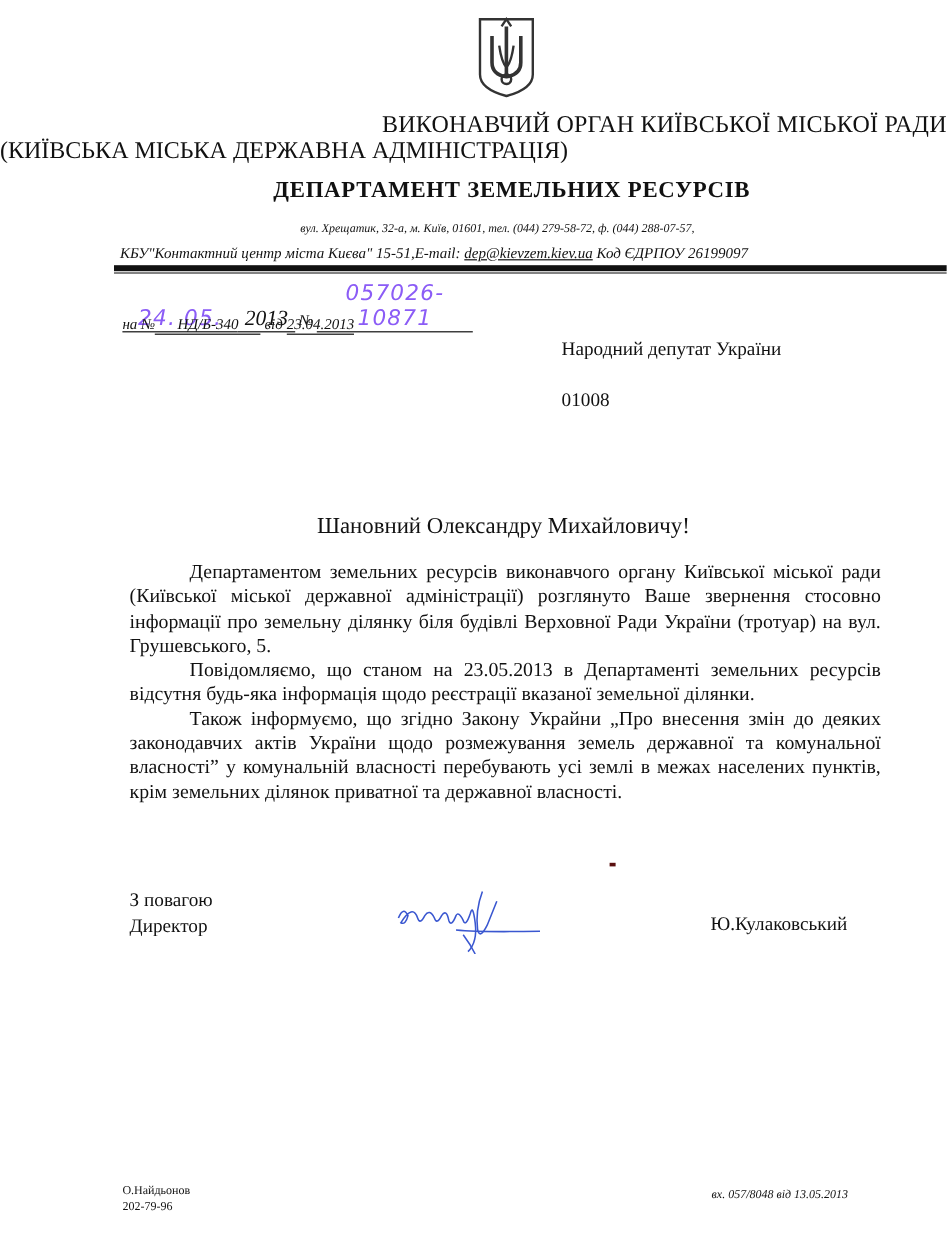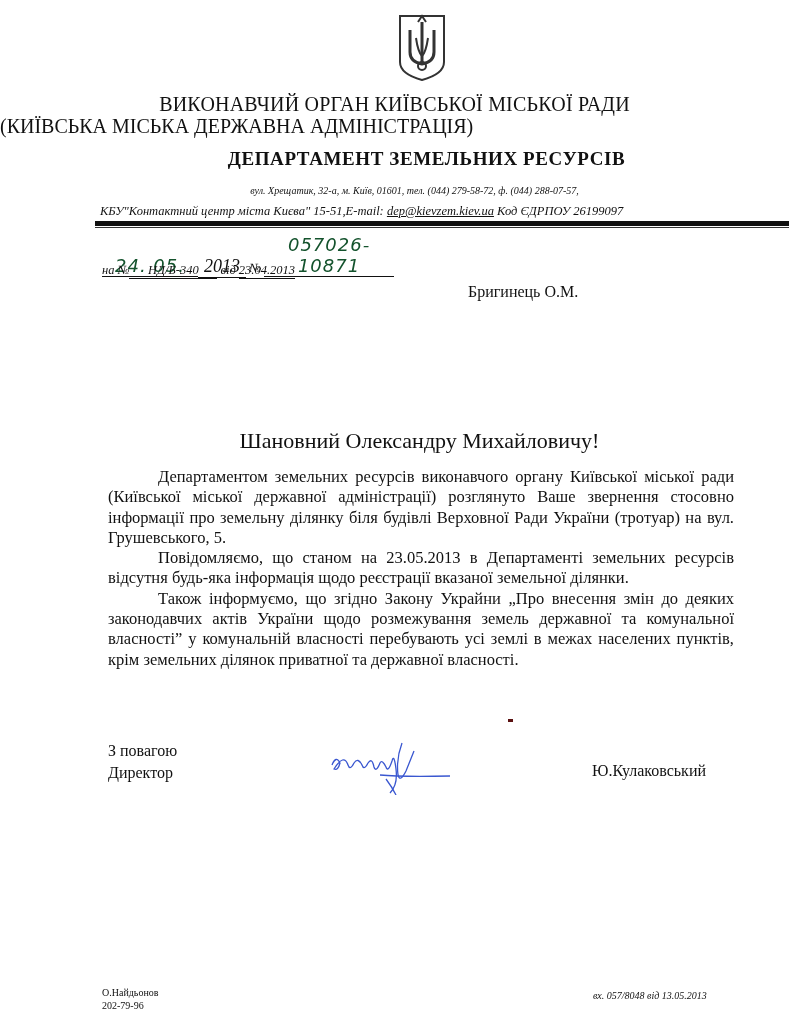--- a/index.html
+++ b/index.html
@@ -2,35 +2,35 @@
 <html><head>
   <meta charset="utf-8">
   <style>
     html, body { margin: 0; padding: 0; background: #ffffff; }
     body {
       width: 789px; height: 1030px; position: relative; overflow: hidden;
       font-family: "Liberation Serif", "DejaVu Serif", serif; color: #111;
     }
     .abs { position: absolute; }
     .emblem { left: 396px; top: 12px; width: 52px; height: 70px; }
-    .org1 { left: 0; width: 789px; top: 93px; text-align: center; font-size: 20px; letter-spacing: 0.2px; }
+    .org1 { left: 0; width: 789px; top: 93px; text-align: right; font-size: 20px; letter-spacing: 0.2px; }
     .org2 { left: 0; width: 789px; top: 115px; font-size: 20px; }
     .dept { left: 0; width: 789px; top: 148px; text-align: center; font-size: 19px; font-weight: bold; letter-spacing: 0.6px; padding-left: 32px; }
     .addr1 { left: 0; width: 789px; top: 185px; text-align: center; font-size: 10px; font-style: italic; padding-left: 40px; box-sizing: border-box; }
     .addr2 { left: 100px; top: 204px; font-size: 12.5px; font-style: italic; }
     .addr2 u { text-decoration: underline; }
     .rule-thick { left: 95px; top: 221px; width: 694px; height: 5px; background: #111; }
     .rule-thin { left: 95px; top: 227px; width: 694px; height: 1px; background: #333; }
     .outline { left: 102px; top: 234px; font-size: 12.5px; font-style: italic; }
-    .hand { font-family: "DejaVu Sans", sans-serif; color: #14532d; font-style: italic; font-size: 18px; letter-spacing: 1px; }
+    .hand { font-family: "DejaVu Sans", sans-serif; color: #8b5cf6; font-style: italic; font-size: 18px; letter-spacing: 1px; }
     .uline { display: inline-block; border-bottom: 1px solid #111; text-align: center; }
     .inref { left: 102px; top: 263px; font-size: 12.5px; font-style: italic; }
     .recipient { left: 468px; top: 281px; font-size: 16px; line-height: 21px; }
     .recipient .gap { height: 21px; }
-    .salutation { left: 0; width: 789px; top: 428px; text-align: center; font-size: 22px; padding-left: 50px; box-sizing: border-box; }
+    .salutation { left: 0; width: 789px; top: 428px; text-align: center; font-size: 19px; padding-left: 50px; box-sizing: border-box; }
     .body-text { left: 108px; top: 467px; width: 626px; font-size: 16.5px; line-height: 20.3px; text-align: justify; }
     .body-text p { margin: 0; text-indent: 50px; }
     .regards { left: 108px; top: 740px; font-size: 16px; line-height: 22px; }
     .signer { left: 592px; top: 762px; font-size: 16px; }
     .signature { left: 320px; top: 735px; width: 150px; height: 60px; }
     .mark { left: 508px; top: 719px; width: 5px; height: 3px; background: #5a1010; }
     .exec { left: 102px; top: 986px; font-size: 10px; line-height: 13px; }
     .incoming { left: 593px; top: 990px; font-size: 10px; font-style: italic; }
   </style>
 </head>
@@ -61,22 +61,23 @@
   <span class="uline" style="width:130px;"><span class="hand">057026-10871</span></span>
 </div>
 
 <div class="abs inref">
   <span>на №</span><span class="uline" style="width:88px;">НД/Б-340</span>
   <span>від</span>
   <span class="uline">23.04.2013</span>
 </div>
 
 <div class="abs recipient">
-  <div>Бригинець О.М.</div>
+  <div>Народний депутат України</div>
   <div class="gap"></div>
+  <div>01008</div>
 </div>
 
 <div class="abs salutation">Шановний Олександру Михайловичу!</div>
 
 <div class="abs body-text">
   <p>Департаментом земельних ресурсів виконавчого органу Київської міської ради (Київської міської державної адміністрації) розглянуто Ваше звернення стосовно інформації про земельну ділянку біля будівлі Верховної Ради України (тротуар) на вул. Грушевського, 5.</p>
   <p>Повідомляємо, що станом на 23.05.2013 в Департаменті земельних ресурсів відсутня будь-яка інформація щодо реєстрації вказаної земельної ділянки.</p>
   <p>Також інформуємо, що згідно Закону Украйни „Про внесення змін до деяких законодавчих актів України щодо розмежування земель державної та комунальної власності” у комунальній власності перебувають усі землі в межах населених пунктів, крім земельних ділянок приватної та державної власності.</p>
 </div>
 

